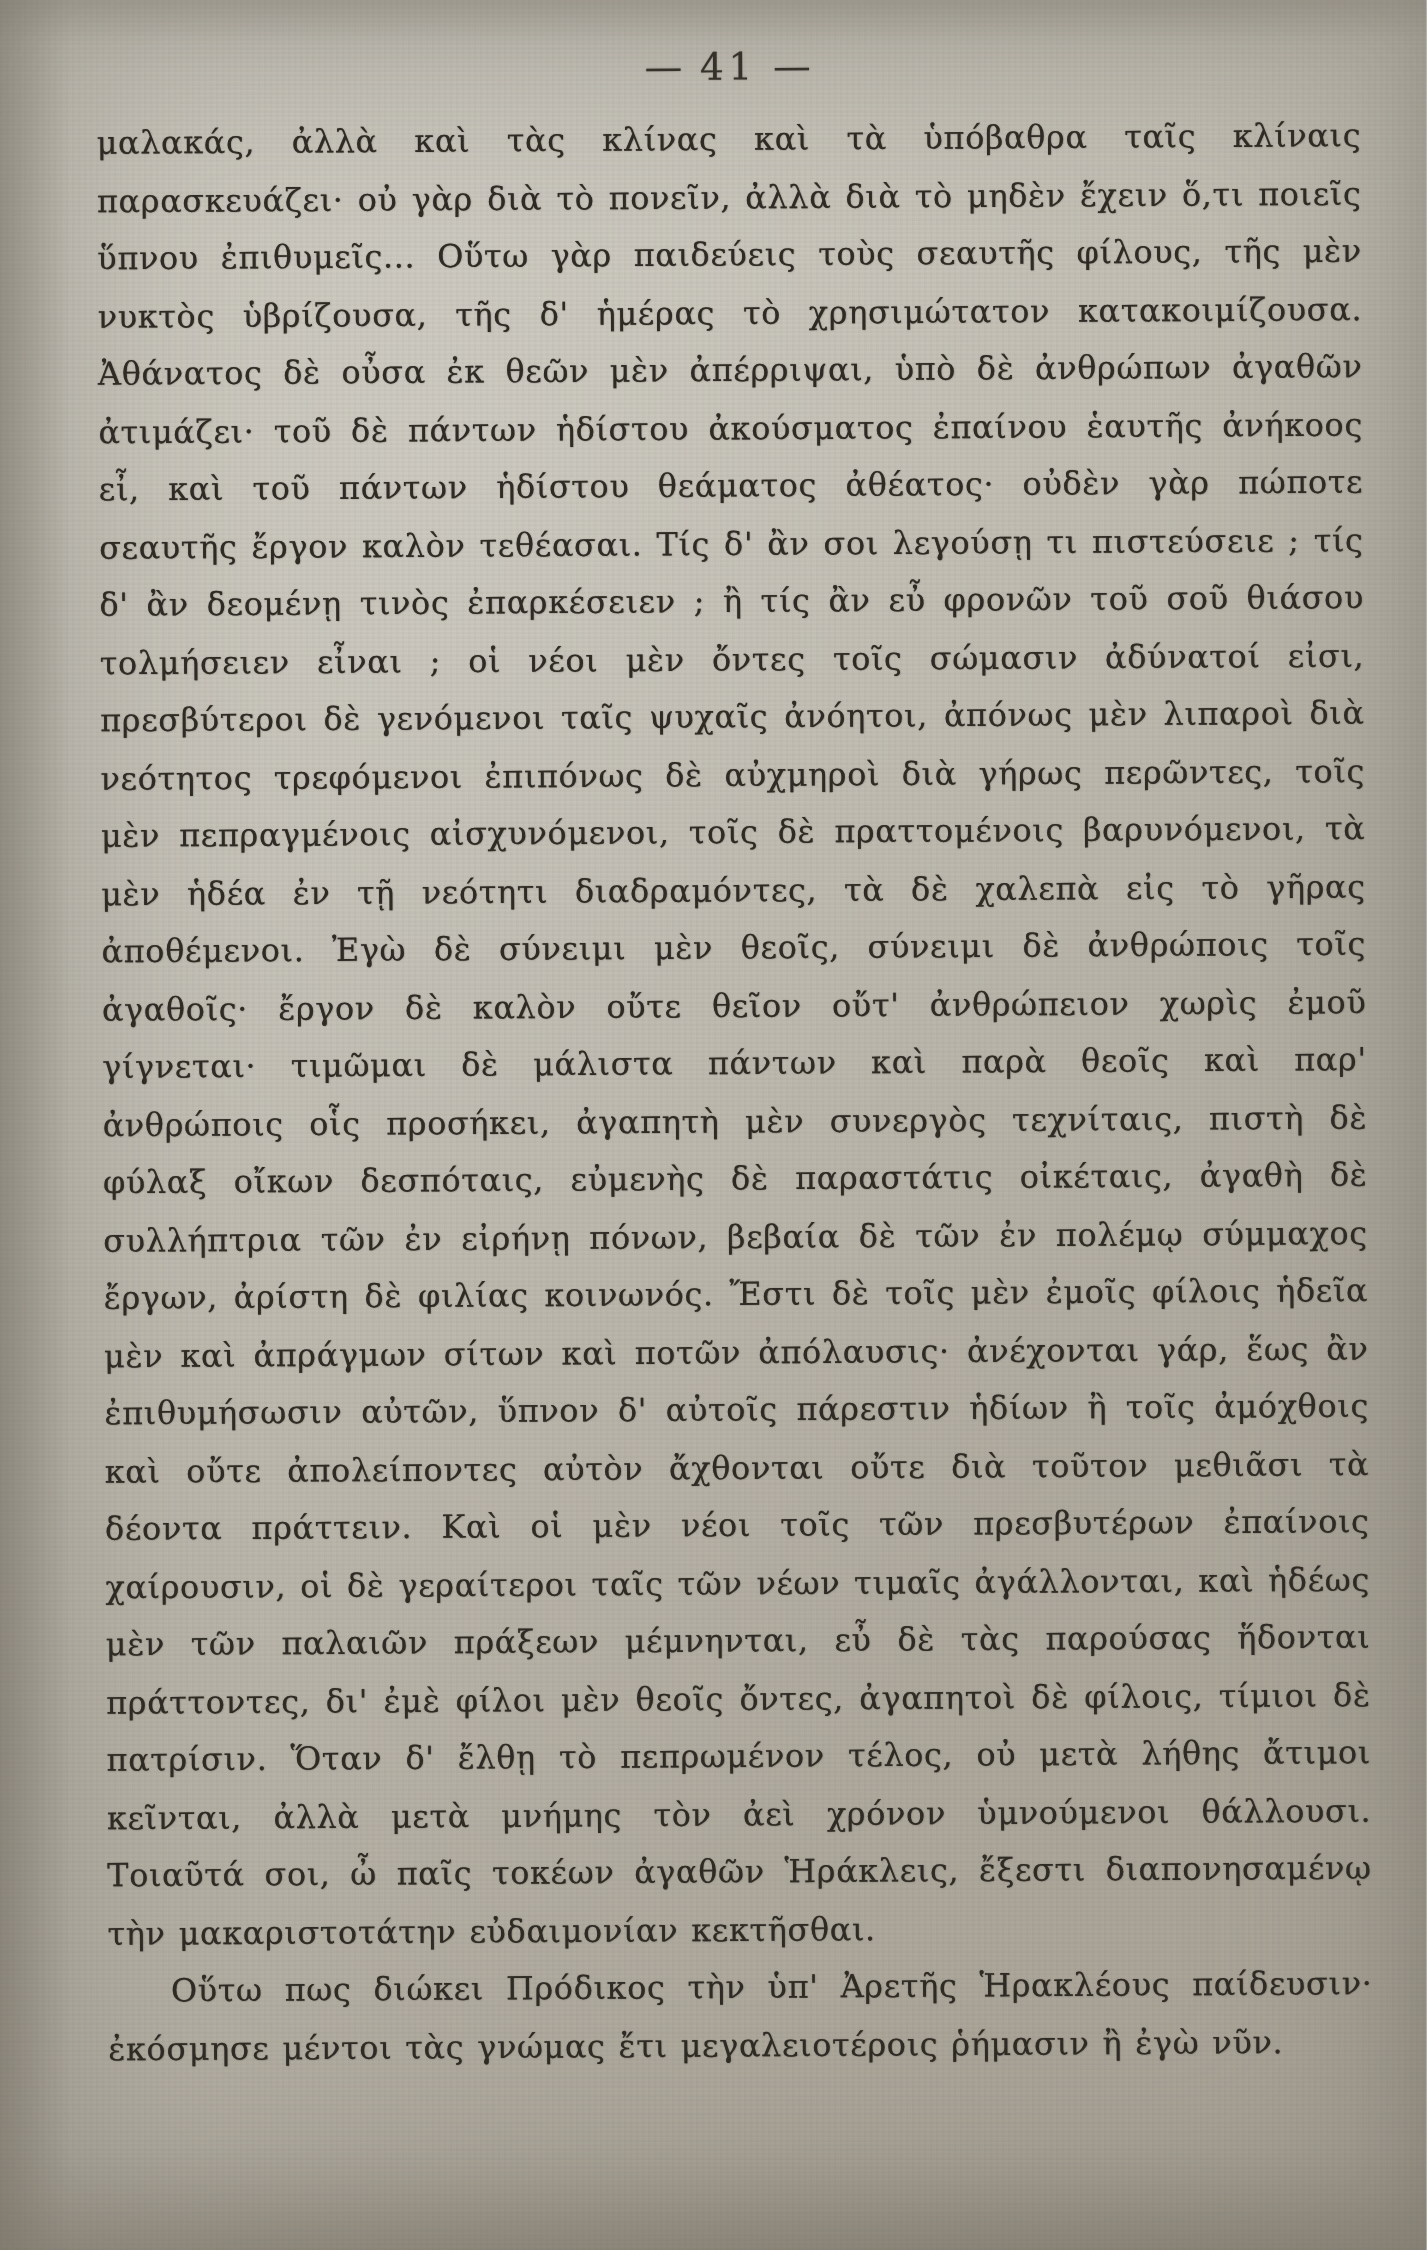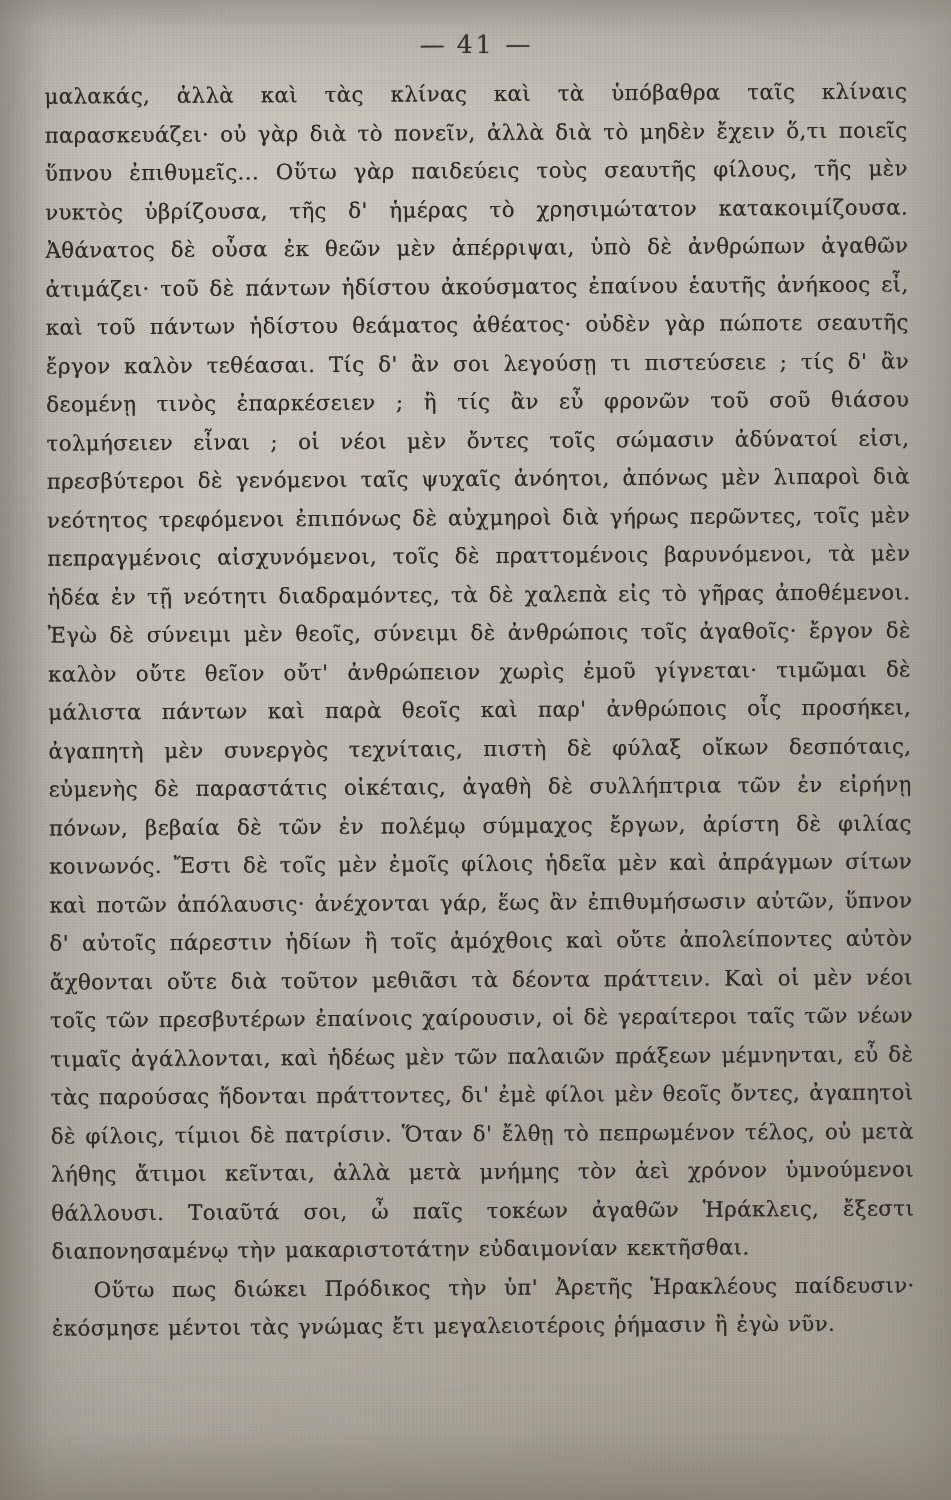--- a/index.html
+++ b/index.html
@@ -31,21 +31,21 @@
   .vignette {
     position: absolute;
     inset: 0;
     pointer-events: none;
     box-shadow: inset 0 0 120px 40px rgba(90,85,75,0.28),
                 inset 0 0 40px 8px rgba(80,75,65,0.16);
   }
   .content {
     position: relative;
     z-index: 3;
-    padding: 30px 44px 0 44px;
+    padding: 30px 44px 0 64px;
   }
   .folio {
     text-align: center;
     font-family: "DejaVu Serif", serif;
     font-size: 25px;
     letter-spacing: 3px;
     color: #35312b;
     margin: 0 0 16px 0;
     text-shadow: 0 0 1px rgba(50,45,38,0.5);
   }

